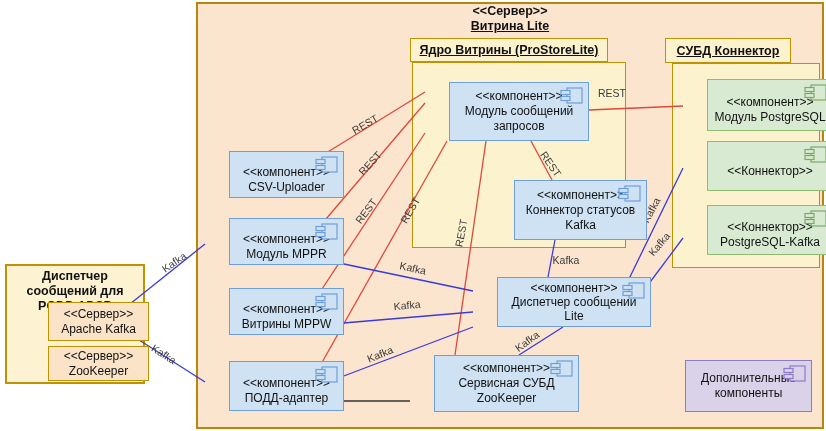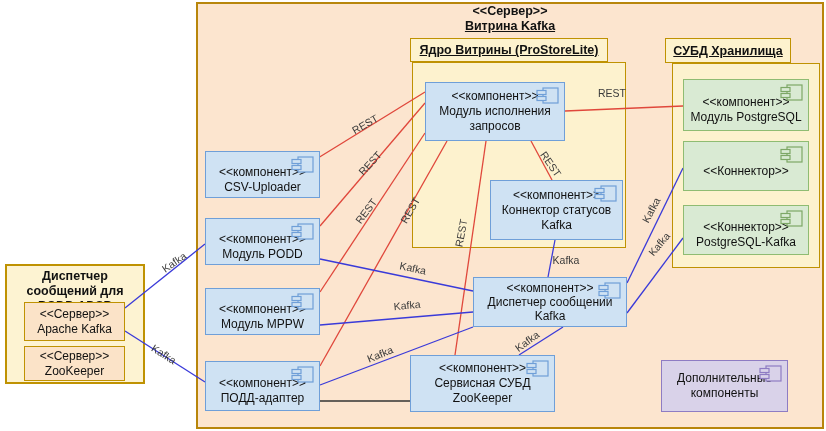--- a/index.html
+++ b/index.html
@@ -6,21 +6,21 @@
   #canvas{position:relative;width:826px;height:431px;font-family:"Liberation Sans",sans-serif;color:#111;overflow:hidden;}
   .abs{position:absolute;box-sizing:border-box;}
   
   .grp-main{background:#fce5cf;border:2px solid #b8860b;}
   .grp-yellow{background:#fdf2ce;border:1.5px solid #bf9202;}
   .grp-left{background:#fdf3d2;border:2px solid #bf9202;}
   .grp-title{font-weight:bold;font-size:12.5px;text-align:center;display:flex;align-items:center;justify-content:center;}
   .u{text-decoration:underline;}
   
   .comp{display:flex;flex-direction:column;align-items:center;justify-content:center;
-        font-size:12px;line-height:15px;text-align:center;padding:2px 3px;}
+        font-size:12px;line-height:15px;text-align:center;padding:2px 3px;margin-left:24px;}
   .comp-blue{background:#cfe2f3;border:1.5px solid #6f9fd8;}
   .comp-green{background:#d9ead3;border:1.5px solid #8fbc72;}
   .comp-purple{background:#d9d2e9;border:1.5px solid #8e7cc3;}
   .comp-peach{background:#fbe3c8;border:1.5px solid #bf9202;}
   .comp .ic{position:absolute;top:4px;right:5px;}
   .ic-blue rect{fill:#cfe2f3;stroke:#6f9fd8;stroke-width:1.2;}
   .ic-green rect{fill:#d9ead3;stroke:#7da766;stroke-width:1.2;}
   .ic-purple rect{fill:#d9d2e9;stroke:#8e7cc3;stroke-width:1.2;}
   
   #outer-title{left:196px;top:4px;width:628px;text-align:center;font-weight:bold;font-size:12.5px;line-height:15px;}
@@ -41,27 +41,27 @@
   <div class="abs grp-left" style="left:5px;top:264px;width:140px;height:120px;">
     <div class="grp-title" style="padding:3px 4px 0 4px;line-height:15px;">Диспетчер сообщений для PODD ADSP</div>
   </div>
 
   <div class="abs grp-yellow grp-title" style="left:410px;top:38px;width:198px;height:24px;">
     <span class="u">Ядро Витрины (ProStoreLite)</span>
   </div>
   <div class="abs grp-yellow" style="left:412px;top:62px;width:214px;height:186px;"></div>
 
   <div class="abs grp-yellow grp-title" style="left:665px;top:38px;width:126px;height:25px;">
-    <span class="u">СУБД Хранилища</span>
+    <span class="u">СУБД Коннектор</span>
   </div>
   <div class="abs grp-yellow" style="left:672px;top:63px;width:148px;height:205px;"></div>
 
   <div class="abs" id="outer-title">
     <div>&lt;&lt;Сервер&gt;&gt;</div>
-    <div class="u">Витрина Kafka</div>
+    <div class="u">Витрина Lite</div>
   </div>
 
   <svg class="wires" width="826" height="431">
     <line class="rest" x1="318" y1="158" x2="425" y2="92"></line>
     <line class="rest" x1="320" y1="226" x2="425" y2="103"></line>
     <line class="rest" x1="320" y1="292" x2="425" y2="133"></line>
     <line class="rest" x1="320" y1="366" x2="447" y2="141"></line>
     <line class="rest" x1="455" y1="355" x2="486" y2="141"></line>
     <line class="rest" x1="531" y1="141" x2="552" y2="180"></line>
     <line class="rest" x1="565" y1="111" x2="683" y2="106"></line>
@@ -104,71 +104,71 @@
     <div>CSV-Uploader</div>
   </div>
 
   <div class="abs comp comp-blue" style="left:205px;top:218px;width:115px;height:47px;padding-top:12px;">
     <svg class="ic ic-blue" width="24" height="17" viewBox="0 0 24 17">
         <rect x="8" y="1" width="15" height="15"></rect>
         <rect x="2" y="3.5" width="9" height="4"></rect>
         <rect x="2" y="9.5" width="9" height="4"></rect>
       </svg>
     <div>&lt;&lt;компонент&gt;&gt;</div>
-    <div>Модуль PODD</div>
+    <div>Модуль MPPR</div>
   </div>
 
   <div class="abs comp comp-blue" style="left:205px;top:288px;width:115px;height:47px;padding-top:12px;">
     <svg class="ic ic-blue" width="24" height="17" viewBox="0 0 24 17">
         <rect x="8" y="1" width="15" height="15"></rect>
         <rect x="2" y="3.5" width="9" height="4"></rect>
         <rect x="2" y="9.5" width="9" height="4"></rect>
       </svg>
     <div>&lt;&lt;компонент&gt;&gt;</div>
-    <div>Модуль MPPW</div>
+    <div>Витрины MPPW</div>
   </div>
 
   <div class="abs comp comp-blue" style="left:205px;top:361px;width:115px;height:50px;padding-top:12px;">
     <svg class="ic ic-blue" width="24" height="17" viewBox="0 0 24 17">
         <rect x="8" y="1" width="15" height="15"></rect>
         <rect x="2" y="3.5" width="9" height="4"></rect>
         <rect x="2" y="9.5" width="9" height="4"></rect>
       </svg>
     <div>&lt;&lt;компонент&gt;&gt;</div>
     <div>ПОДД-адаптер</div>
   </div>
 
   <div class="abs comp comp-blue" style="left:425px;top:82px;width:140px;height:59px;">
     <svg class="ic ic-blue" width="24" height="17" viewBox="0 0 24 17">
         <rect x="8" y="1" width="15" height="15"></rect>
         <rect x="2" y="3.5" width="9" height="4"></rect>
         <rect x="2" y="9.5" width="9" height="4"></rect>
       </svg>
     <div>&lt;&lt;компонент&gt;&gt;</div>
-    <div>Модуль исполнения запросов</div>
+    <div>Модуль сообщений запросов</div>
   </div>
 
   <div class="abs comp comp-blue" style="left:490px;top:180px;width:133px;height:60px;">
     <svg class="ic ic-blue" width="24" height="17" viewBox="0 0 24 17">
         <rect x="8" y="1" width="15" height="15"></rect>
         <rect x="2" y="3.5" width="9" height="4"></rect>
         <rect x="2" y="9.5" width="9" height="4"></rect>
       </svg>
     <div>&lt;&lt;компонент&gt;&gt;</div>
     <div>Коннектор статусов Kafka</div>
   </div>
 
   <div class="abs comp comp-blue" style="left:473px;top:277px;width:154px;height:50px;line-height:14px;">
     <svg class="ic ic-blue" width="24" height="17" viewBox="0 0 24 17">
         <rect x="8" y="1" width="15" height="15"></rect>
         <rect x="2" y="3.5" width="9" height="4"></rect>
         <rect x="2" y="9.5" width="9" height="4"></rect>
       </svg>
     <div>&lt;&lt;компонент&gt;&gt;</div>
-    <div>Диспетчер сообщений Kafka</div>
+    <div>Диспетчер сообщений Lite</div>
   </div>
 
   <div class="abs comp comp-blue" style="left:410px;top:355px;width:145px;height:57px;">
     <svg class="ic ic-blue" width="24" height="17" viewBox="0 0 24 17">
         <rect x="8" y="1" width="15" height="15"></rect>
         <rect x="2" y="3.5" width="9" height="4"></rect>
         <rect x="2" y="9.5" width="9" height="4"></rect>
       </svg>
     <div>&lt;&lt;компонент&gt;&gt;</div>
     <div>Сервисная СУБД ZooKeeper</div>

